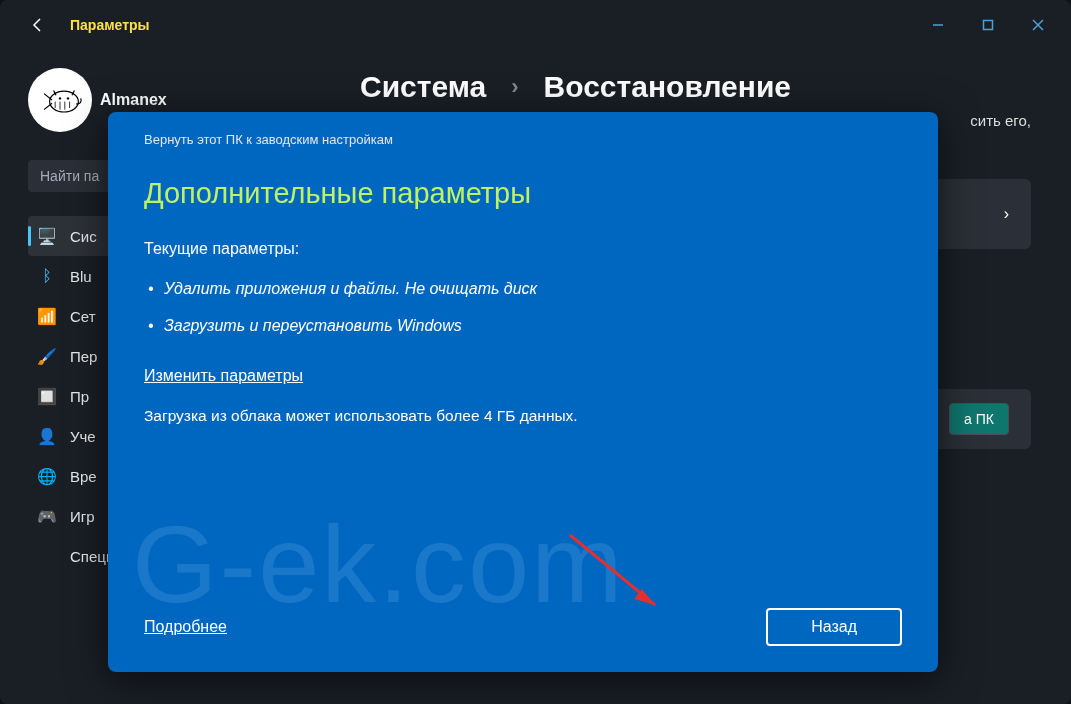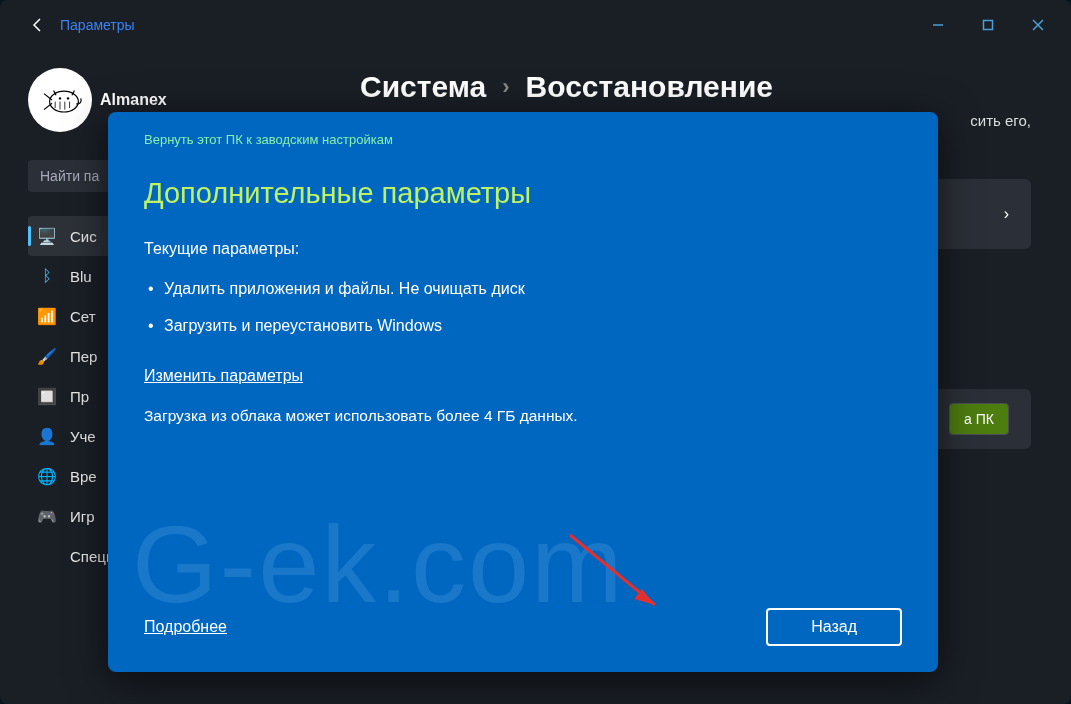--- a/index.html
+++ b/index.html
@@ -1,52 +1,52 @@
 <!DOCTYPE html>
 <html><head>
 <meta charset="utf-8">
 <style>
 * { margin: 0; padding: 0; box-sizing: border-box; font-family: "Segoe UI", Tahoma, sans-serif; }
 body { background: #0a1420; width: 1071px; height: 704px; overflow: hidden; color: #fff; position: relative; }
 .window { width: 1071px; height: 704px; background: #1a1f26; position: relative; border-radius: 8px; overflow: hidden; }
 .titlebar { height: 50px; display: flex; align-items: center; padding: 0 8px 0 20px; }
 .back-btn { width: 36px; height: 36px; display: flex; align-items: center; justify-content: center; color: #fff; font-size: 16px; }
-.titlebar-title { margin-left: 4px; font-size: 14px; color: #3b82f6; }
+.titlebar-title { margin-left: 14px; font-size: 14px; color: #fde047; font-weight: bold; }
 .win-controls { margin-left: auto; display: flex; gap: 0; }
 .win-ctrl { width: 50px; height: 40px; display: flex; align-items: center; justify-content: center; color: #9aa; }
 .win-ctrl.close { color: #4aa0d8; }
 .content { display: flex; height: calc(100% - 50px); }
 .sidebar { width: 330px; padding: 18px 10px 0 28px; }
 .profile { display: flex; align-items: center; gap: 8px; margin-bottom: 28px; }
 .avatar { width: 64px; height: 64px; border-radius: 50%; background: #fff; display: flex; align-items: center; justify-content: center; }
 .avatar svg { width: 48px; height: 38px; }
 .profile-name { font-weight: 600; font-size: 16px; }
 .search { background: #2b3038; border-radius: 4px; padding: 8px 12px; font-size: 14px; color: #aab; margin-bottom: 24px; }
 .nav { display: flex; flex-direction: column; gap: 0; }
 .nav-item { display: flex; align-items: center; gap: 14px; padding: 11px 10px; font-size: 15px; color: #e8e8e8; border-radius: 4px; position: relative; }
 .nav-item.active { background: #2d3138; }
 .nav-item.active::before { content: ""; position: absolute; left: 0; top: 10px; bottom: 10px; width: 3px; background: #4cc2ff; border-radius: 2px; }
 .nav-icon { width: 18px; height: 18px; display: flex; align-items: center; justify-content: center; font-size: 16px; }
 .main { flex: 1; padding: 20px 40px 0 30px; }
-.breadcrumb { display: flex; align-items: center; gap: 16px; font-size: 30px; font-weight: 600; }
+.breadcrumb { display: flex; align-items: center; gap: 25px; font-size: 30px; font-weight: 600; }
 .breadcrumb .sep { color: #888; font-size: 22px; }
 .card { background: #2b3038; border-radius: 6px; padding: 18px 22px; margin-top: 50px; display: flex; align-items: center; }
 .card-text { flex: 1; }
 .card-title { font-size: 15px; }
 .card .chev { color: #fff; font-size: 16px; }
 .card2 { background: #2b3038; border-radius: 6px; padding: 14px 22px; margin-top: 140px; display: flex; align-items: center; justify-content: flex-end; }
-.card2-btn { background: #4d7c0f; border: 1px solid #4a4f57; border-radius: 4px; padding: 7px 14px; font-size: 14px; color: #fff; }
+.card2-btn { background: #0f766e; border: 1px solid #4a4f57; border-radius: 4px; padding: 7px 14px; font-size: 14px; color: #fff; }
 .footer-text { text-align: center; margin-top: 30px; font-size: 15px; color: #ddd; }
 
 
 .dialog { position: absolute; left: 108px; top: 112px; width: 830px; height: 560px; background: #0067c0; border-radius: 8px; padding: 20px 36px 26px 36px; display: flex; flex-direction: column; box-shadow: 0 8px 40px rgba(0,0,0,0.6); }
-.dialog-subtitle { font-size: 13px; color: #86efac; margin-bottom: 30px; }
+.dialog-subtitle { font-size: 13px; color: #e5e5e5; margin-bottom: 30px; }
 .dialog-title { font-size: 29px; font-weight: 400; margin-bottom: 26px; color: #bef264; }
 .dialog-body { font-size: 16px; line-height: 1.6; color: #fff; }
-.dialog-body ul { list-style: none; margin: 8px 0 18px 0; }
+.dialog-body ul { list-style: none; margin: 8px 0 18px 0; font-style: italic; }
 .dialog-body li { padding: 6px 0 6px 20px; position: relative; }
 .dialog-body li::before { content: "•"; position: absolute; left: 4px; }
 .dlg-link { text-decoration: underline; color: #fff; display: inline-block; margin-bottom: 16px; cursor: pointer; }
 .dlg-note { font-size: 15.5px; }
 .dialog-footer { margin-top: auto; display: flex; align-items: center; gap: 14px; }
 .dlg-more { text-decoration: underline; font-size: 16px; color: #fff; margin-right: auto; }
 .dlg-btn { border: 2px solid #fff; background: transparent; color: #fff; font-size: 16px; padding: 8px 43px; border-radius: 4px; }
 
 
 .watermark { position: absolute; left: 132px; top: 500px; font-size: 110px; font-weight: 400; color: rgba(100,170,230,0.25); letter-spacing: 2px; pointer-events: none; z-index: 5; }

